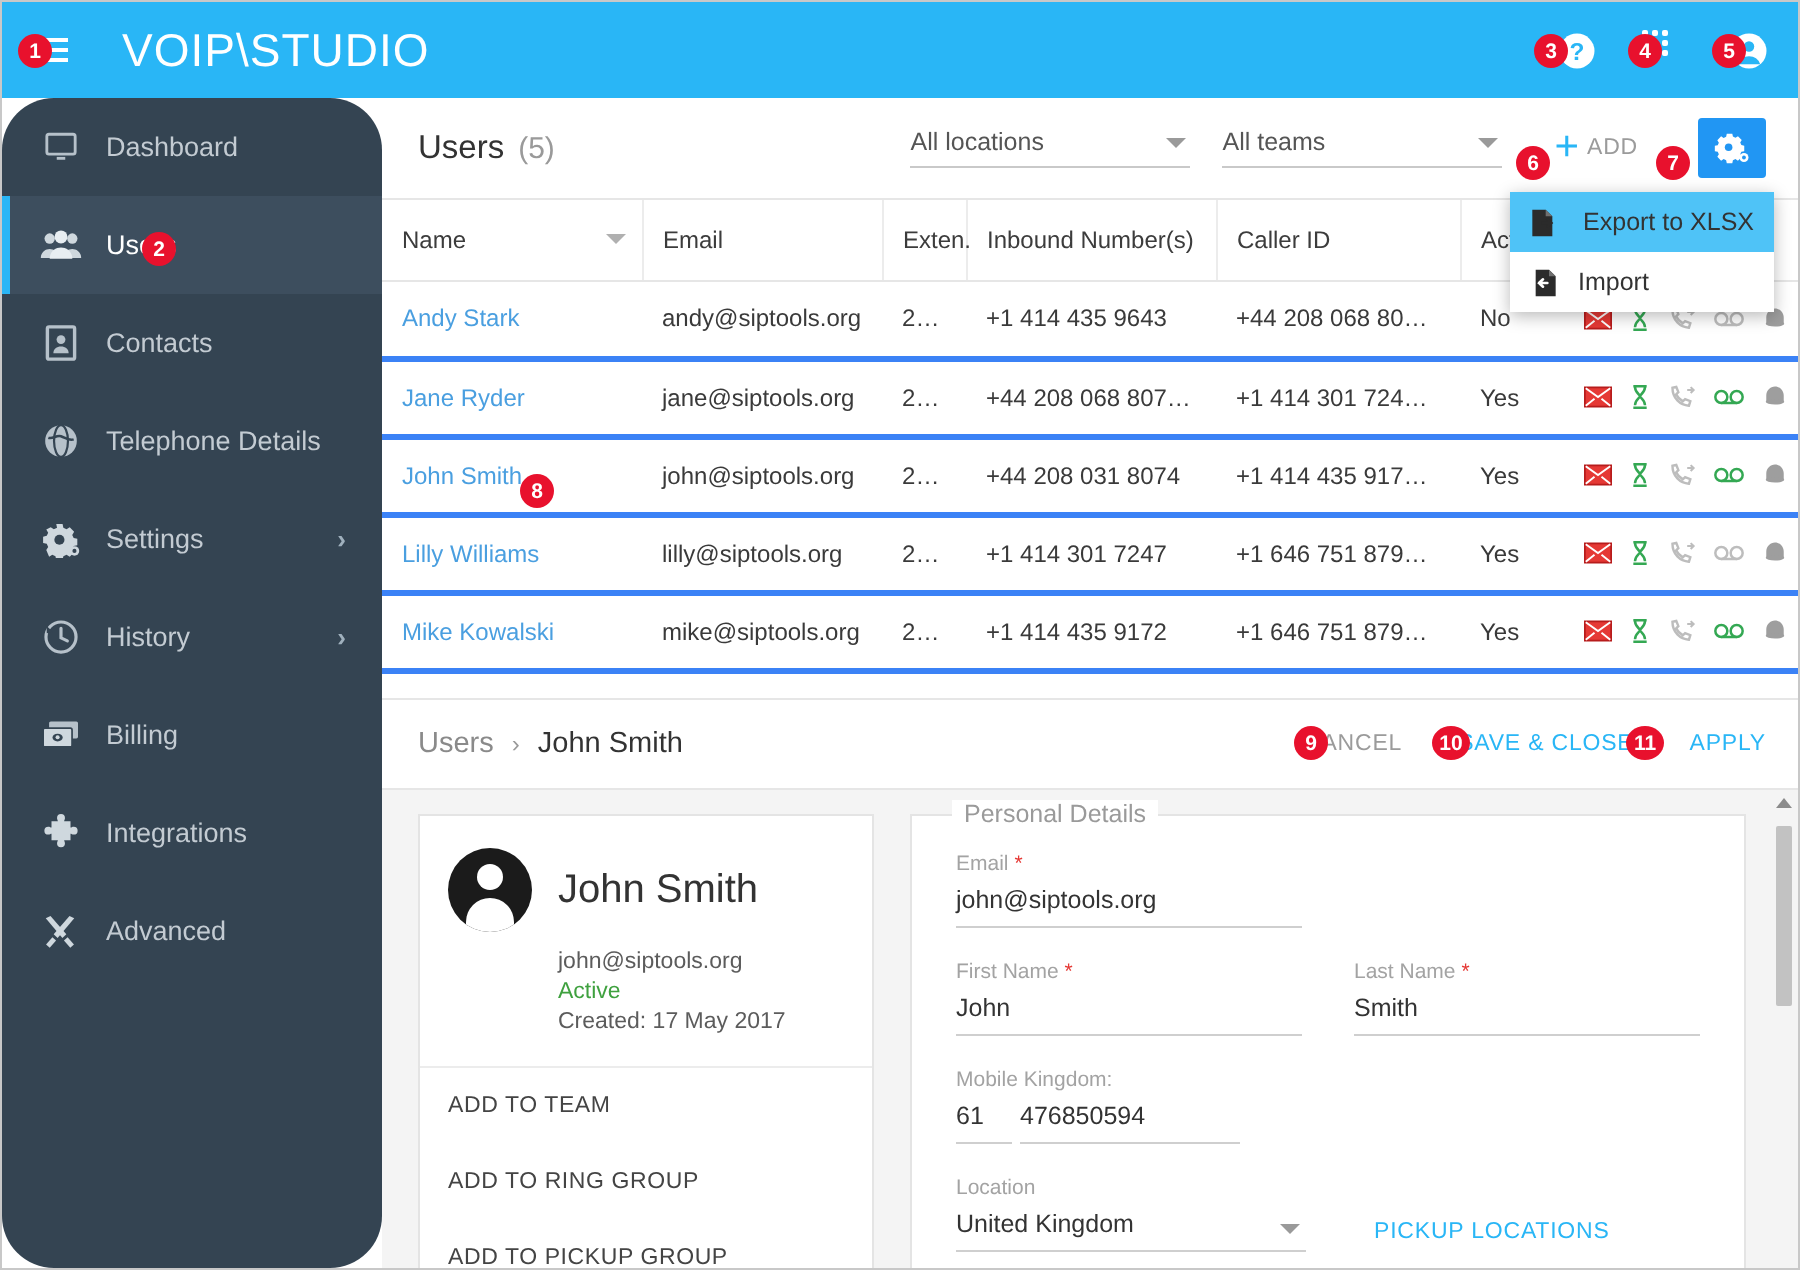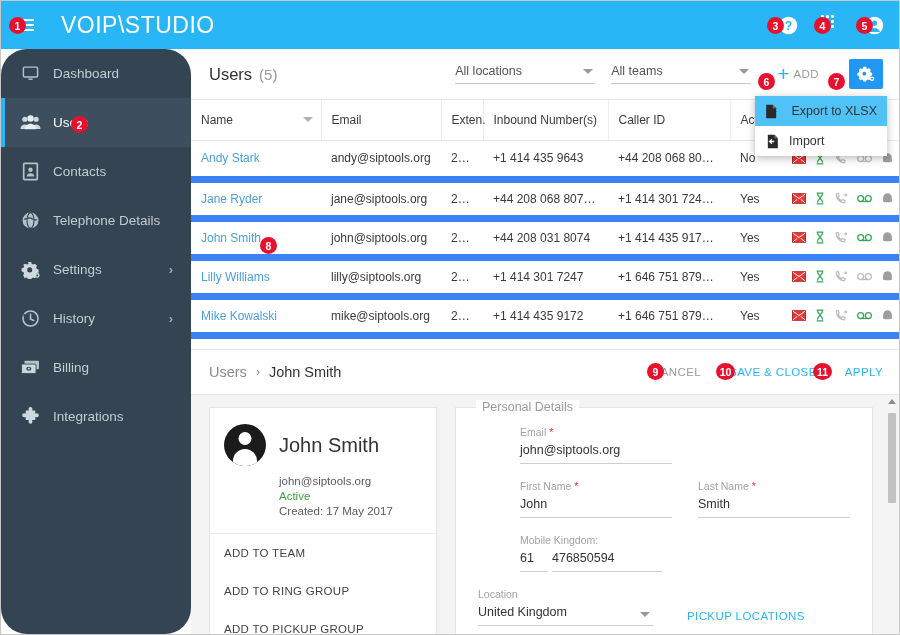--- a/index.html
+++ b/index.html
@@ -109,21 +109,21 @@
     border-right: 1px solid #ececec; position: relative; vertical-align: middle;
   }
   .tbl thead th:last-child { border-right: none; }
   .sortcaret {
     position: absolute; right: 8px; top: 17px; width: 0; height: 0;
     border-left: 5px solid transparent; border-right: 5px solid transparent;
     border-top: 5px solid #b0b0b0;
   }
   .tbl tbody td {
     height: 39px; font-size: 12px; color: #3a3a3a; padding: 0 10px;
-    border-bottom: 7px solid #3b82f6; white-space: nowrap; overflow: hidden;
+    border-bottom: 3px solid #3b82f6; white-space: nowrap; overflow: hidden;
     text-overflow: ellipsis; vertical-align: middle;
   }
   .name-link { color: #4a9fe0; cursor: pointer; }
   .acts { display: flex; align-items: center; gap: 9px; }
   .acts span { display: inline-flex; cursor: pointer; }
 
   
   .detail { position: absolute; left: 0; right: 0; top: 300px; bottom: 0; background: #fff; }
   .crumbbar {
     height: 46px; display: flex; align-items: center; padding: 0 16px 0 18px;
@@ -168,21 +168,21 @@
   }
 
   .fieldset {
     flex: 1; background: #fff; border: 1px solid #e4e4e4; position: relative;
     padding: 18px 22px 20px 22px; min-height: 210px;
   }
   .legend {
     position: absolute; top: -8px; left: 20px; background: #fff; padding: 0 6px;
     font-size: 12.5px; color: #9a9a9a;
   }
-  .fs-row { display: flex; gap: 26px; margin-bottom: 16px; margin-left: 42px; }
+  .fs-row { display: flex; gap: 26px; margin-bottom: 16px; }
   .field { flex: 1; }
   .flabel { font-size: 10.5px; color: #a3a3a3; margin-bottom: 5px; }
   .flabel .req { color: #e53935; }
   .fval {
     font-size: 12.5px; color: #333; border-bottom: 1px solid #cfcfcf;
     padding-bottom: 5px; min-height: 21px; cursor: text;
   }
   .mobile-wrap { display: flex; gap: 4px; }
   .fval.code { width: 28px; }
   .fval.num { width: 110px; }
@@ -342,20 +342,31 @@
 
     <div class="nav-item">
       <span class="nav-ico">
         <svg width="19" height="19" viewBox="0 0 24 24">
             <path d="M9.5 2.5a2.5 2.5 0 0 1 5 0c0 1-.5 1.4-.5 2h4v4c.6 0 1-.5 2-.5a2.5 2.5 0 0 1 0 5c-1 0-1.4-.5-2-.5v4h-4c0 .6.5 1 .5 2a2.5 2.5 0 0 1-5 0c0-1 .5-1.4.5-2h-4v-4c-.6 0-1 .5-2 .5a2.5 2.5 0 0 1 0-5c1 0 1.4.5 2 .5v-4h4c0-.6-.5-1-.5-2z" fill="#cfd8de"></path>
           </svg>
       </span>
       <span class="nav-label">Integrations</span>
     </div>
 
+    <div class="nav-item">
+      <span class="nav-ico">
+        <svg width="20" height="19" viewBox="0 0 24 24">
+          <path d="M3 4l3-1.4 10 11.5-2.5 2.3z" fill="#cfd8de"></path>
+          <path d="M21 4l-3-1.4L8 14.1l2.5 2.3z" fill="#cfd8de"></path>
+          <path d="M3.2 20.6l2.3 2 4-4.6-2.3-2z" fill="#cfd8de"></path>
+          <path d="M20.8 20.6l-2.3 2-4-4.6 2.3-2z" fill="#cfd8de"></path>
+        </svg>
+      </span>
+      <span class="nav-label">Advanced</span>
+    </div>
   </div>
 
   <div class="content">
 
     <div class="list-header">
       <span class="list-title">Users</span>
       <span class="list-count">(5)</span>
 
       <div class="filters">
         <div class="select">

